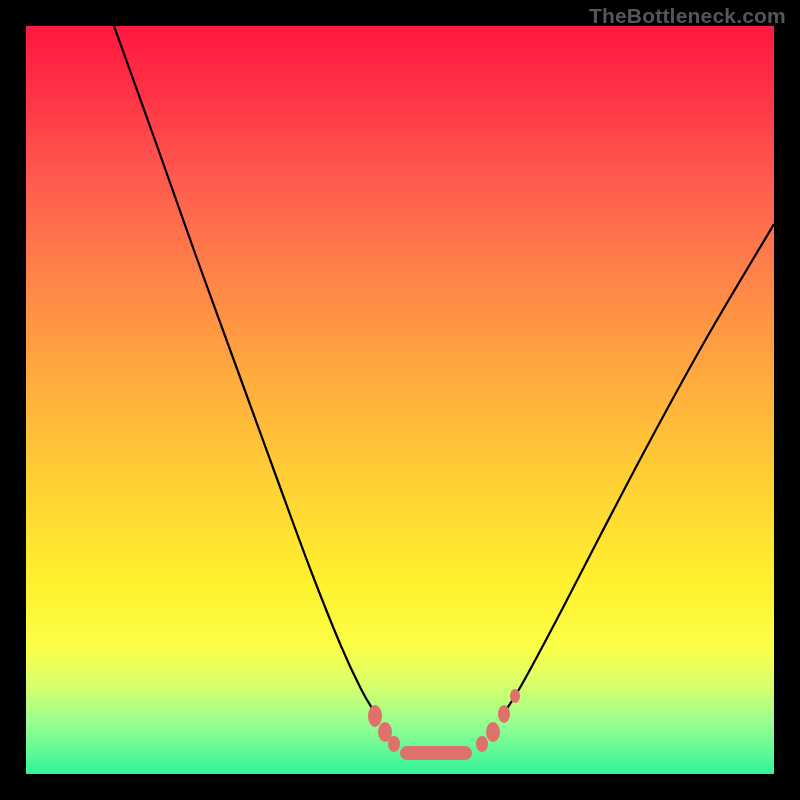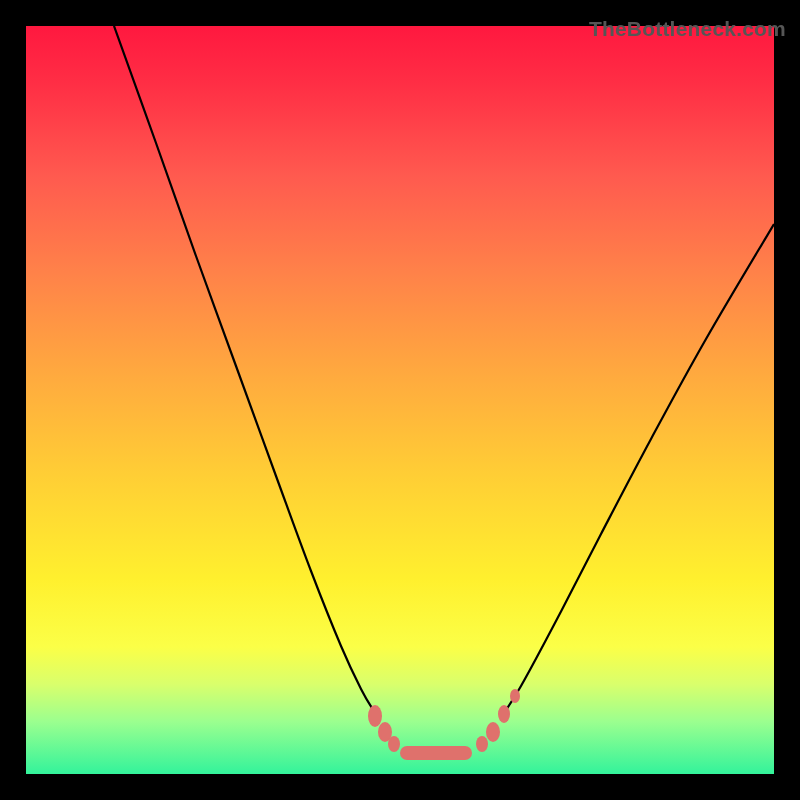--- a/index.html
+++ b/index.html
@@ -11,21 +11,21 @@
     font-family: Arial, Helvetica, sans-serif;
   }
   .frame {
     width: 800px;
     height: 800px;
     background: #000;
     position: relative;
   }
   .watermark {
     position: absolute;
-    top: 17px;
+    top: 4px;
     right: 14px;
     color: #565656;
     font-size: 21px;
     font-weight: 560;
     letter-spacing: 0.2px;
     z-index: 10;
   }
   .plot {
     position: absolute;
     left: 26px;

